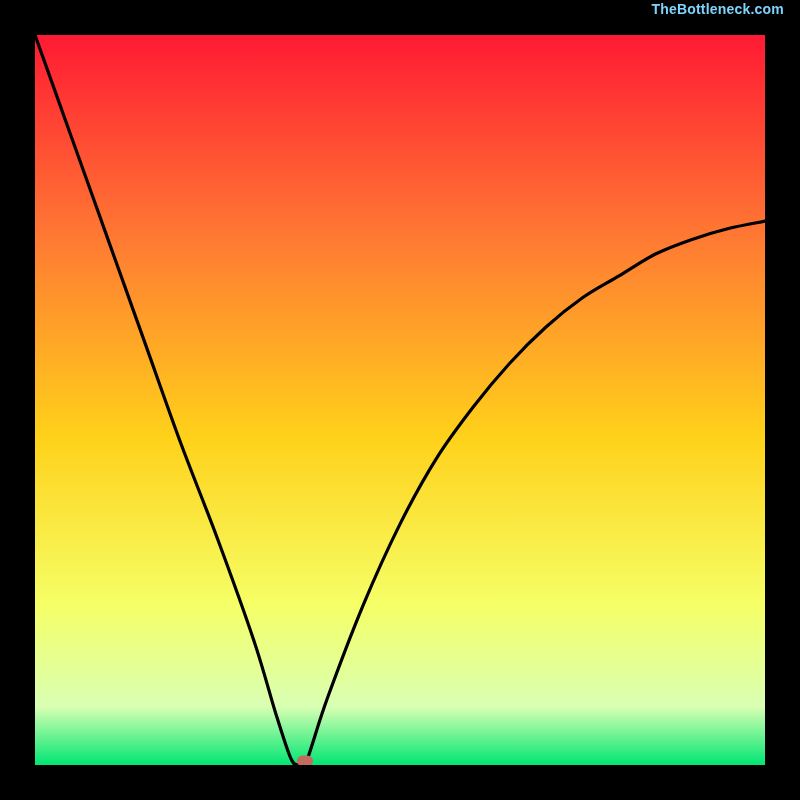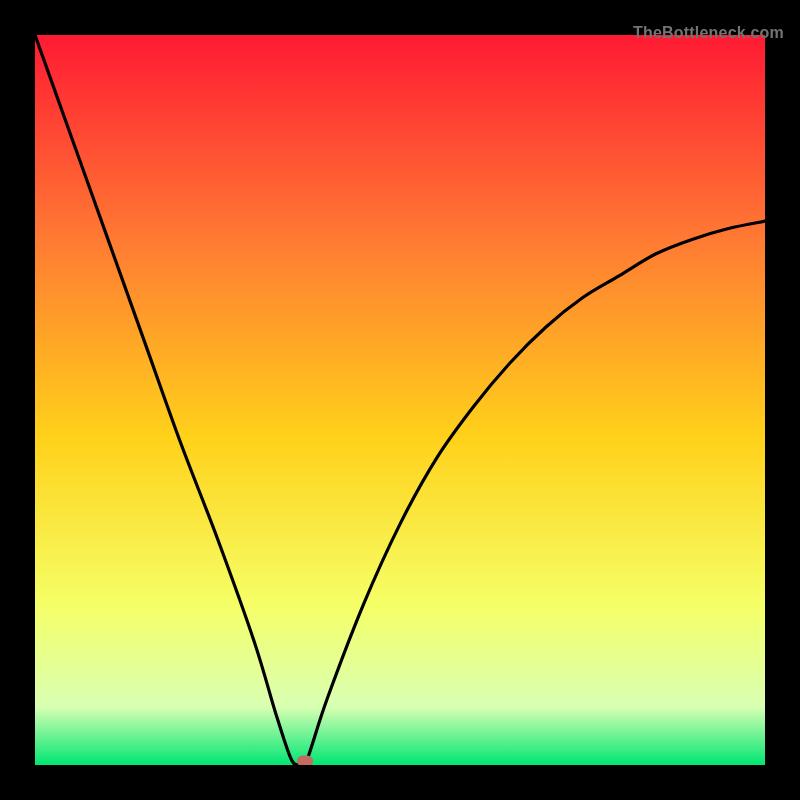--- a/index.html
+++ b/index.html
@@ -22,24 +22,24 @@
   .plot-area {
     position: absolute;
     left: 35px;
     top: 35px;
     width: 730px;
     height: 730px;
     overflow: hidden;
   }
   .watermark {
     position: absolute;
-    top: 24px;
+    top: 1px;
     right: 16px;
-    color: #737373;
-    font-size: 16px;
+    color: #7dd3fc;
+    font-size: 14px;
     font-weight: 600;
     letter-spacing: 0.2px;
     user-select: none;
   }
   svg.curve {
     position: absolute;
     left: 0;
     top: 0;
     width: 730px;
     height: 730px;

